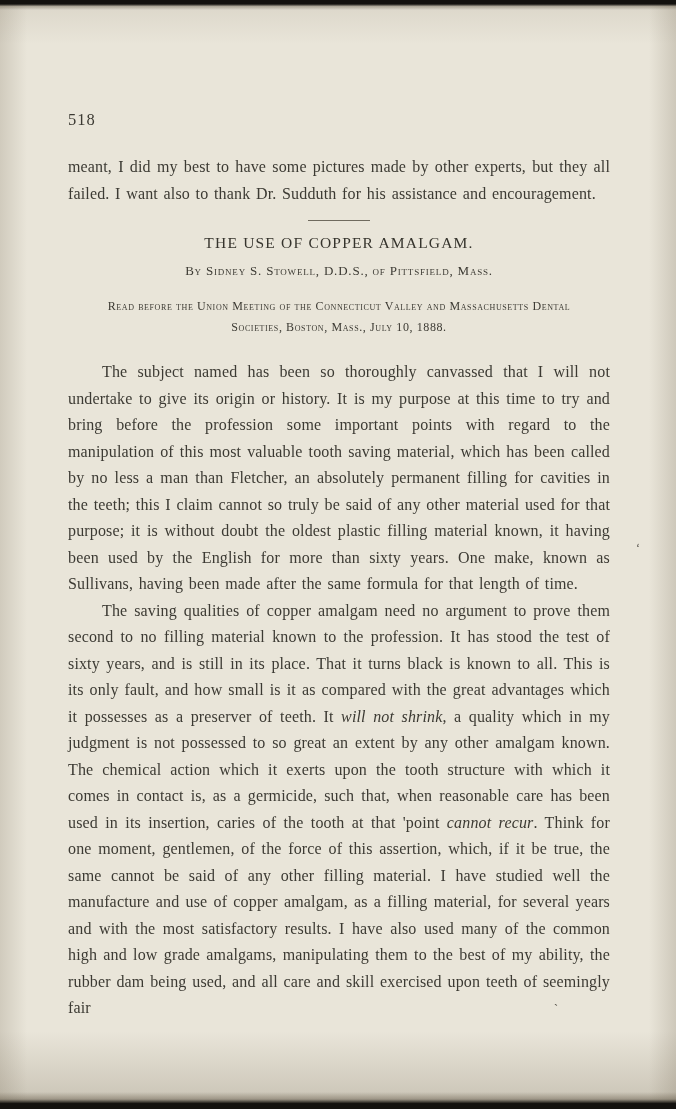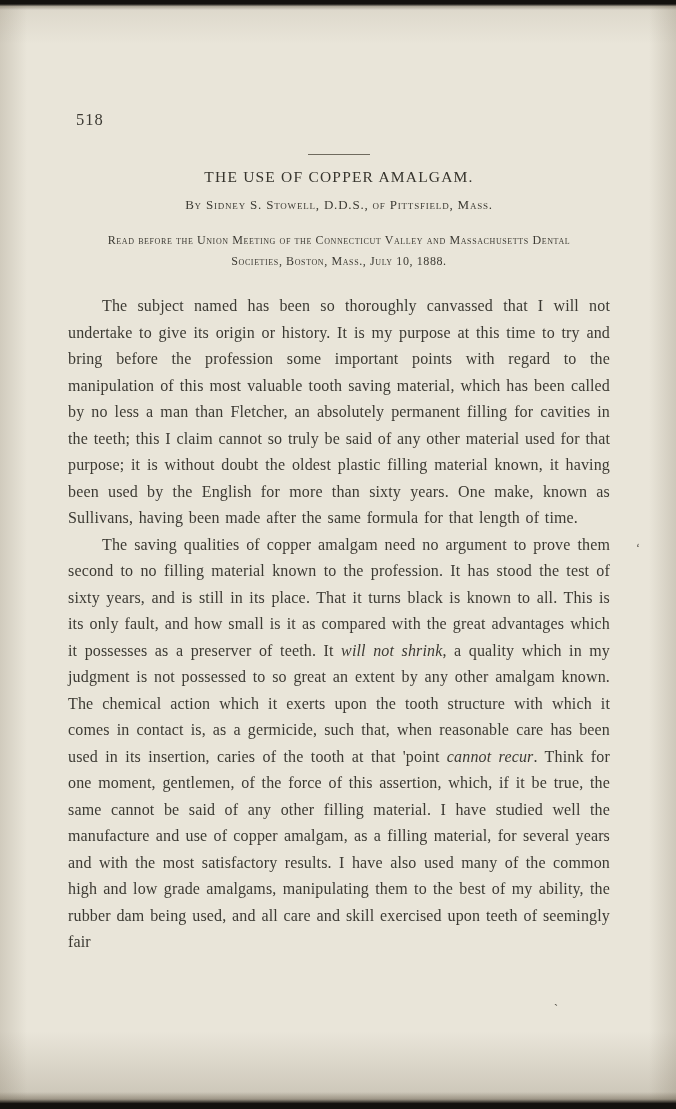--- a/index.html
+++ b/index.html
@@ -37,21 +37,21 @@
     padding: 110px 66px 0 68px;
   }
   .page-header {
     position: relative;
     height: 22px;
     margin-bottom: 22px;
     font-size: 16.5px;
   }
   .page-number {
     position: absolute;
-    left: 8px;
+    left: 0;
     top: 0;
     letter-spacing: 1px;
   }
   .running-head {
     position: absolute;
     left: 50%;
     top: 0;
     transform: translateX(-50%);
     font-style: italic;
     letter-spacing: 0.4px;
@@ -111,20 +111,21 @@
 
 <div class="page">
   <div class="scan-edge-top"></div>
 
   <div class="content">
 
     <div class="page-header">
       <span class="page-number">518</span>
     </div>
 
+    <p class="body-text continuation">meant, I did my best to have some pictures made by other experts, but they all failed.  I want also to thank Dr. Sudduth for his assistance and encouragement.</p>
 
     <div class="section-rule"></div>
 
     <h1 class="article-title">THE USE OF COPPER AMALGAM.</h1>
 
     <div class="byline">By Sidney S. Stowell, D.D.S., of Pittsfield, Mass.</div>
 
     <div class="read-before">Read before the Union Meeting of the Connecticut Valley and Massachusetts Dental Societies, Boston, Mass., July 10, 1888.</div>
 
     <p class="body-text indent">The subject named has been so thoroughly canvassed that I will not undertake to give its origin or history.  It is my purpose at this time to try and bring before the profession some important points with regard to the manipulation of this most valuable tooth saving material, which has been called by no less a man than Fletcher, an absolutely permanent filling for cavities in the teeth; this I claim cannot so truly be said of any other material used for that purpose; it is without doubt the oldest plastic filling material known, it having been used by the English for more than sixty years.  One make, known as Sullivans, having been made after the same formula for that length of time.</p>

